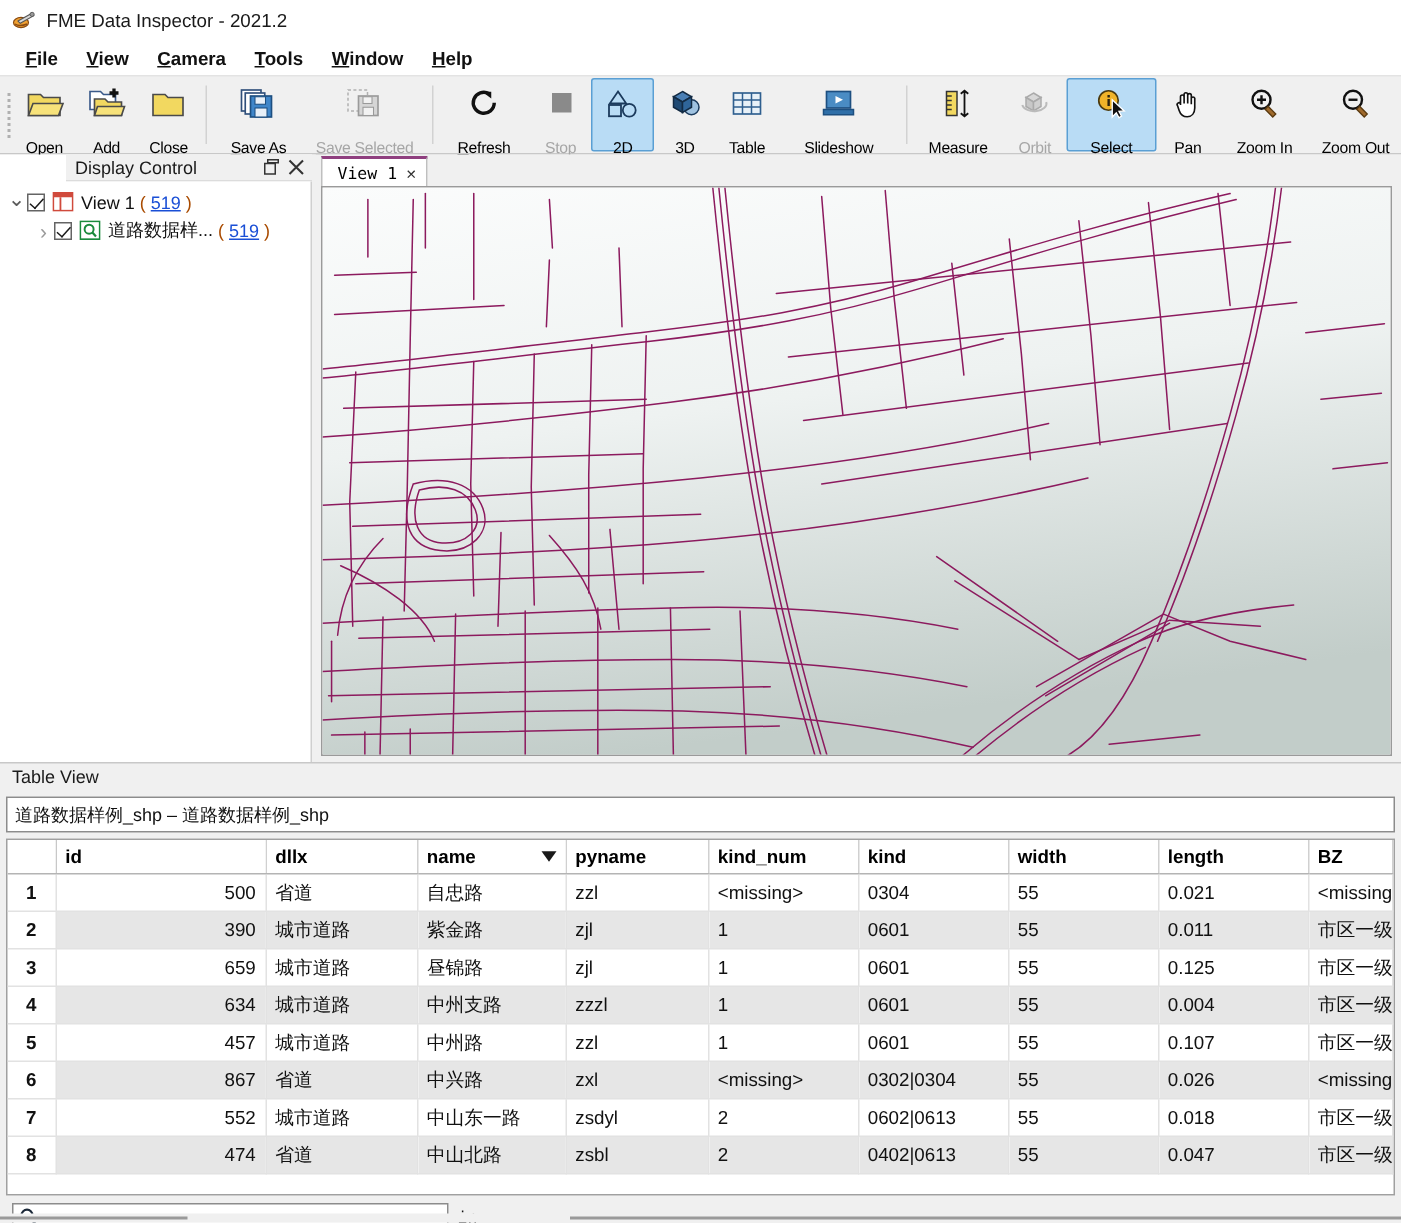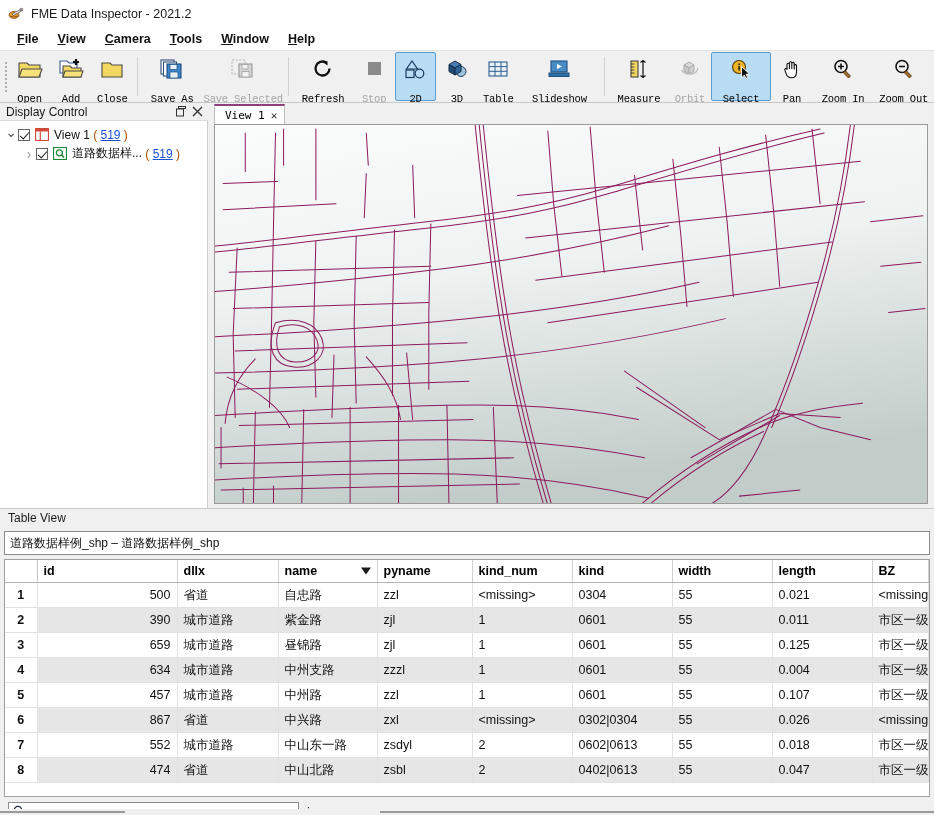--- a/index.html
+++ b/index.html
@@ -51,34 +51,34 @@
   .tb-btn {
     width: 49px; display: flex; flex-direction: column; align-items: center;
     justify-content: flex-start; padding-top: 5px; cursor: default;
     border: 1px solid transparent; border-radius: 2px; margin: 1px 0;
   }
   .tb-btn.wide { width: 72px; }
   .tb-btn.xwide { width: 96px; }
   .tb-btn.active { background: #b9dcf5; border: 1px solid #5a9fd4; }
   .tb-ico { height: 26px; display: flex; align-items: center; justify-content: center; }
   .tb-lab {
-    font-family: Liberation Mono, monospace; font-size: 10.5px;
+    font-family: Liberation Sans, sans-serif; font-size: 10.5px;
     color: #000; margin-top: 13px; white-space: nowrap; letter-spacing: -0.2px;
   }
   .tb-btn.disabled .tb-lab { color: #a6a6a6; }
   .tb-lab u { text-decoration: underline; }
 
   
   .main-split { position: relative; height: 405px; display: flex; }
 
   
   .dc-panel { width: 208px; background: #ffffff; display: flex; flex-direction: column; }
   .dc-header {
     height: 18px; background: #f0f0f0; display: flex; align-items: center;
-    padding: 0 3px 0 6px; border-bottom: 1px solid #dcdcdc;
+    padding: 0 3px 0 6px; border-bottom: 1px solid #dcdcdc; margin-left: 44px;
   }
   .dc-title { font-size: 12px; color: #1a1a1a; flex: 1; }
   .dc-hbtn { width: 16px; height: 15px; display:flex; align-items:center; justify-content:center; cursor: default; }
   .dc-body { flex: 1; background: #fff; border-right: 1px solid #cfcfcf; padding-top: 4px; overflow: hidden; }
   .tree-row { display: flex; align-items: center; height: 19px; padding-left: 4px; cursor: default; }
   .tree-row.indent { padding-left: 22px; }
   .twisty { width: 14px; text-align: center; font-size: 11px; color: #5a5a5a; }
   .twisty.down::before { content: "\2304"; position: relative; top: -3px; font-size: 14px; }
   .twisty.right::before { content: "\203A"; font-size: 14px; color: #9a9a9a; }
   .cbx {

